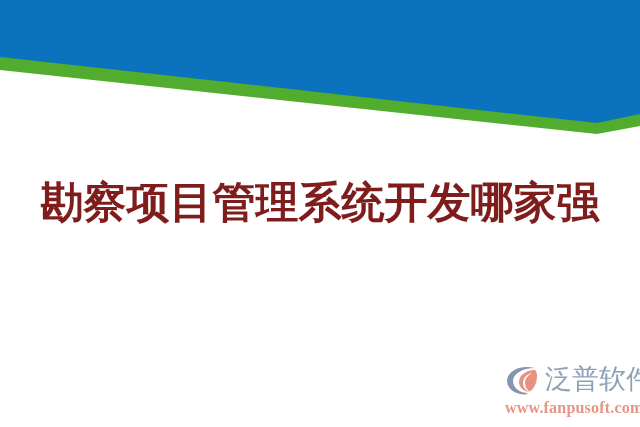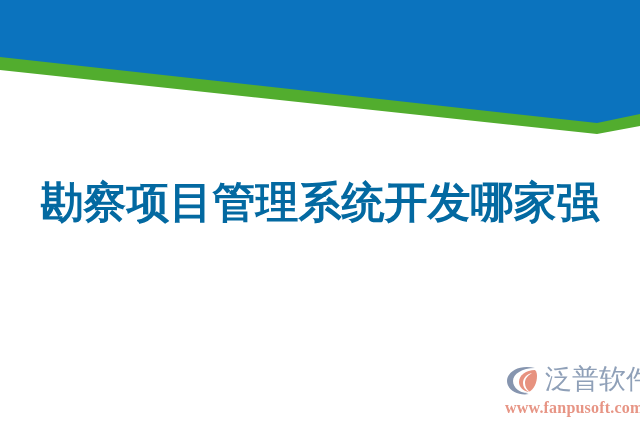--- a/index.html
+++ b/index.html
@@ -37,21 +37,21 @@
     position: absolute;
     left: 0;
     top: 176px;
     width: 640px;
     text-align: center;
     font-family: "DejaVu Sans", "Liberation Sans", sans-serif;
     font-weight: bold;
     font-size: 43px;
     line-height: 52px;
     letter-spacing: 0px;
-    color: #0369a1;
+    color: #7f1d1d;
     white-space: nowrap;
   }
 
   
   #watermark {
     position: absolute;
     left: 505px;
     top: 362px;
     width: 132px;
     height: 54px;

